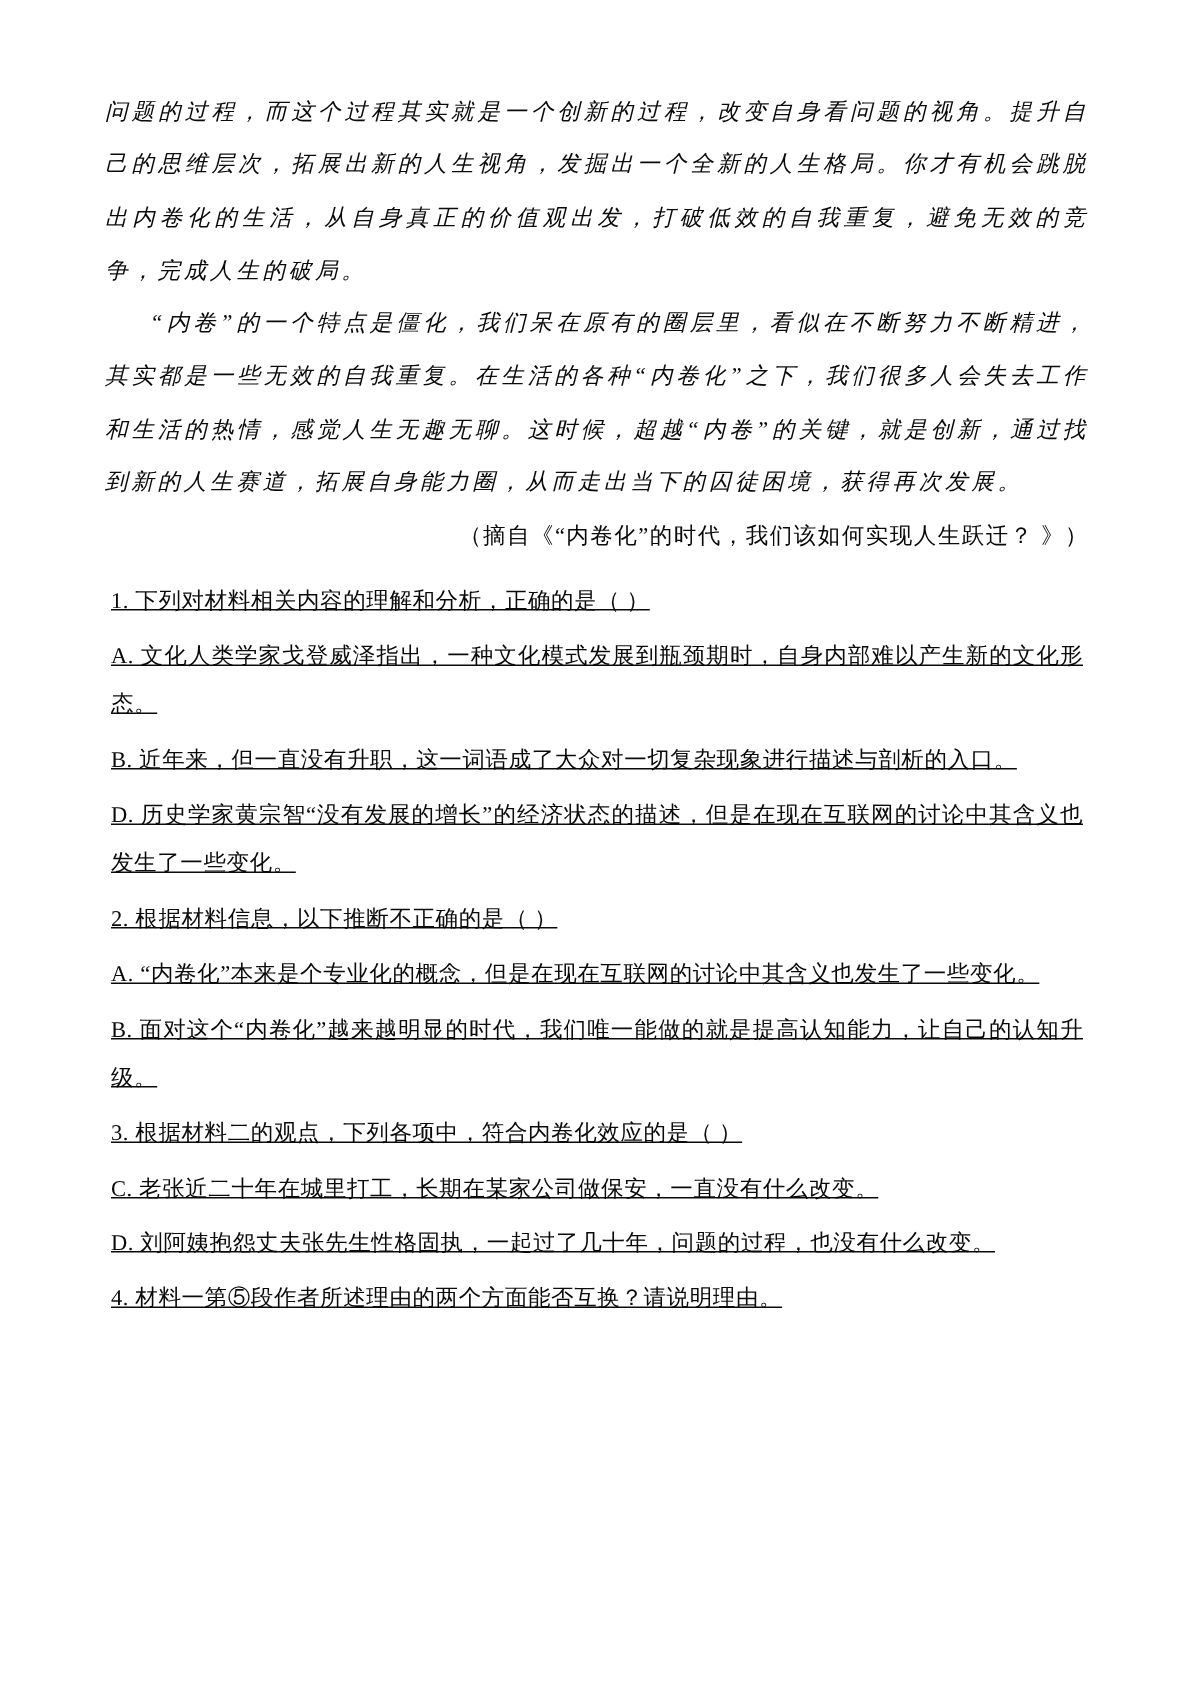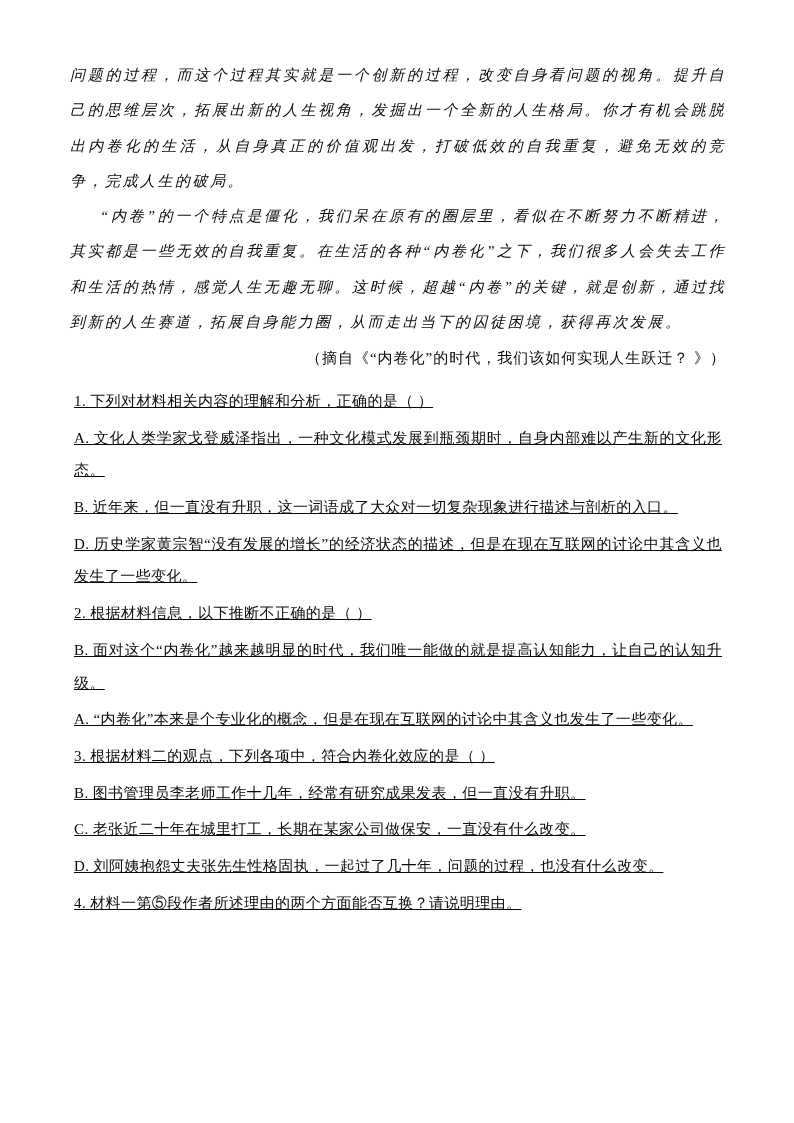--- a/index.html
+++ b/index.html
@@ -55,23 +55,22 @@
   <p class="material">问题的过程，而这个过程其实就是一个创新的过程，改变自身看问题的视角。提升自己的思维层次，拓展出新的人生视角，发掘出一个全新的人生格局。你才有机会跳脱出内卷化的生活，从自身真正的价值观出发，打破低效的自我重复，避免无效的竞争，完成人生的破局。</p>
   <p class="material indent">“内卷”的一个特点是僵化，我们呆在原有的圈层里，看似在不断努力不断精进，其实都是一些无效的自我重复。在生活的各种“内卷化”之下，我们很多人会失去工作和生活的热情，感觉人生无趣无聊。这时候，超越“内卷”的关键，就是创新，通过找到新的人生赛道，拓展自身能力圈，从而走出当下的囚徒困境，获得再次发展。</p>
   <p class="attribution">（摘自《“内卷化”的时代，我们该如何实现人生跃迁？  》）</p>
 
   <p class="q">1. 下列对材料相关内容的理解和分析，正确的是（    ）</p>
   <p class="q">A. 文化人类学家戈登威泽指出，一种文化模式发展到瓶颈期时，自身内部难以产生新的文化形态。</p>
   <p class="q">B. 近年来，但一直没有升职，这一词语成了大众对一切复杂现象进行描述与剖析的入口。</p>
   <p class="q">D. 历史学家黄宗智“没有发展的增长”的经济状态的描述，但是在现在互联网的讨论中其含义也发生了一些变化。</p>
 
   <p class="q">2. 根据材料信息，以下推断不正确的是（    ）</p>
+  <p class="q">A. “内卷化”本来是个专业化的概念，但是在现在互联网的讨论中其含义也发生了一些变化。</p>
   <p class="q">B. 面对这个“内卷化”越来越明显的时代，我们唯一能做的就是提高认知能力，让自己的认知升级。</p>
-  <p class="q">A. “内卷化”本来是个专业化的概念，但是在现在互联网的讨论中其含义也发生了一些变化。</p>
 
   <p class="q">3. 根据材料二的观点，下列各项中，符合内卷化效应的是（    ）</p>
-  <p class="q">B. 图书管理员李老师工作十几年，经常有研究成果发表，但一直没有升职。</p>
   <p class="q">C. 老张近二十年在城里打工，长期在某家公司做保安，一直没有什么改变。</p>
   <p class="q">D. 刘阿姨抱怨丈夫张先生性格固执，一起过了几十年，问题的过程，也没有什么改变。</p>
 
   <p class="q">4. 材料一第⑤段作者所述理由的两个方面能否互换？请说明理由。</p>
 
 </div>
 
 </body></html>

